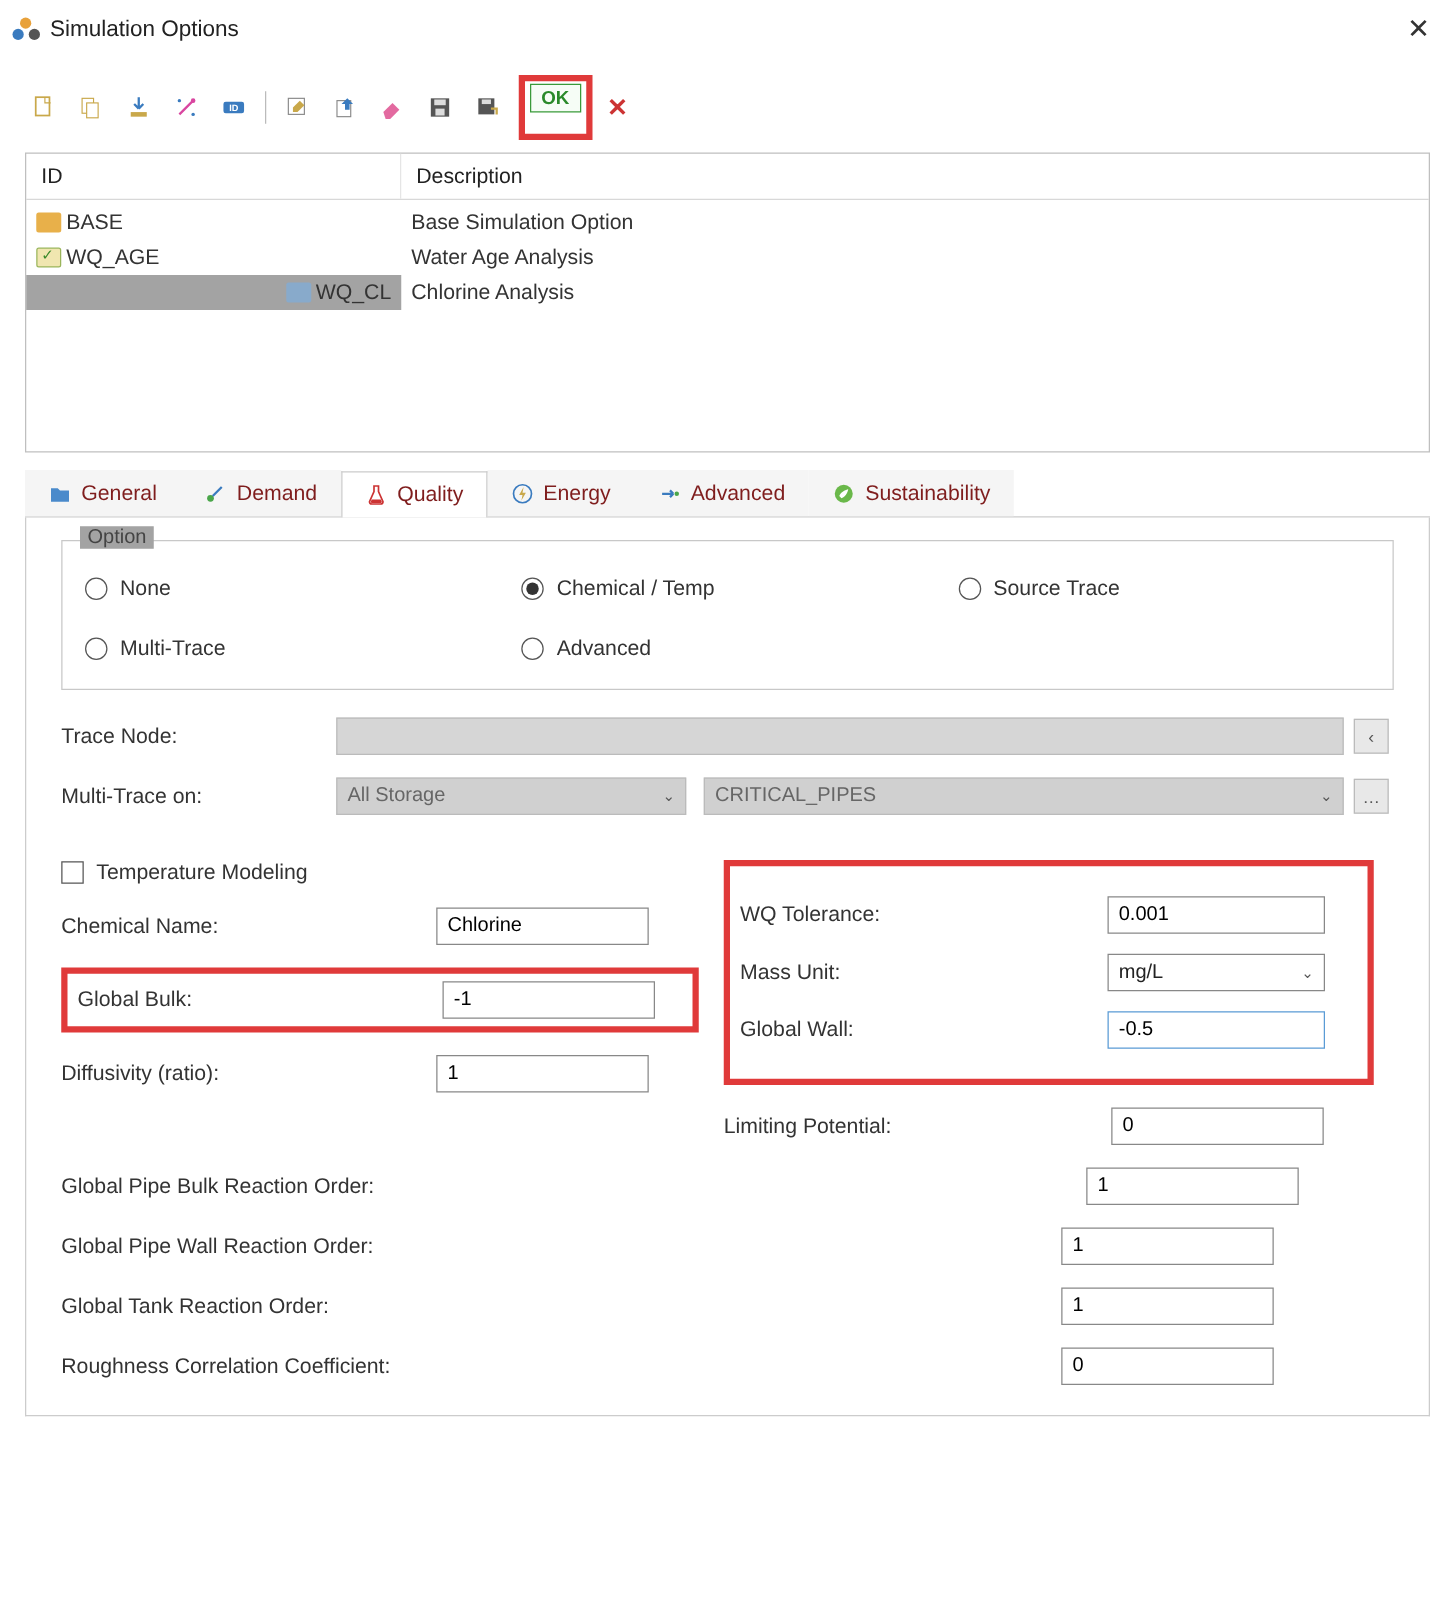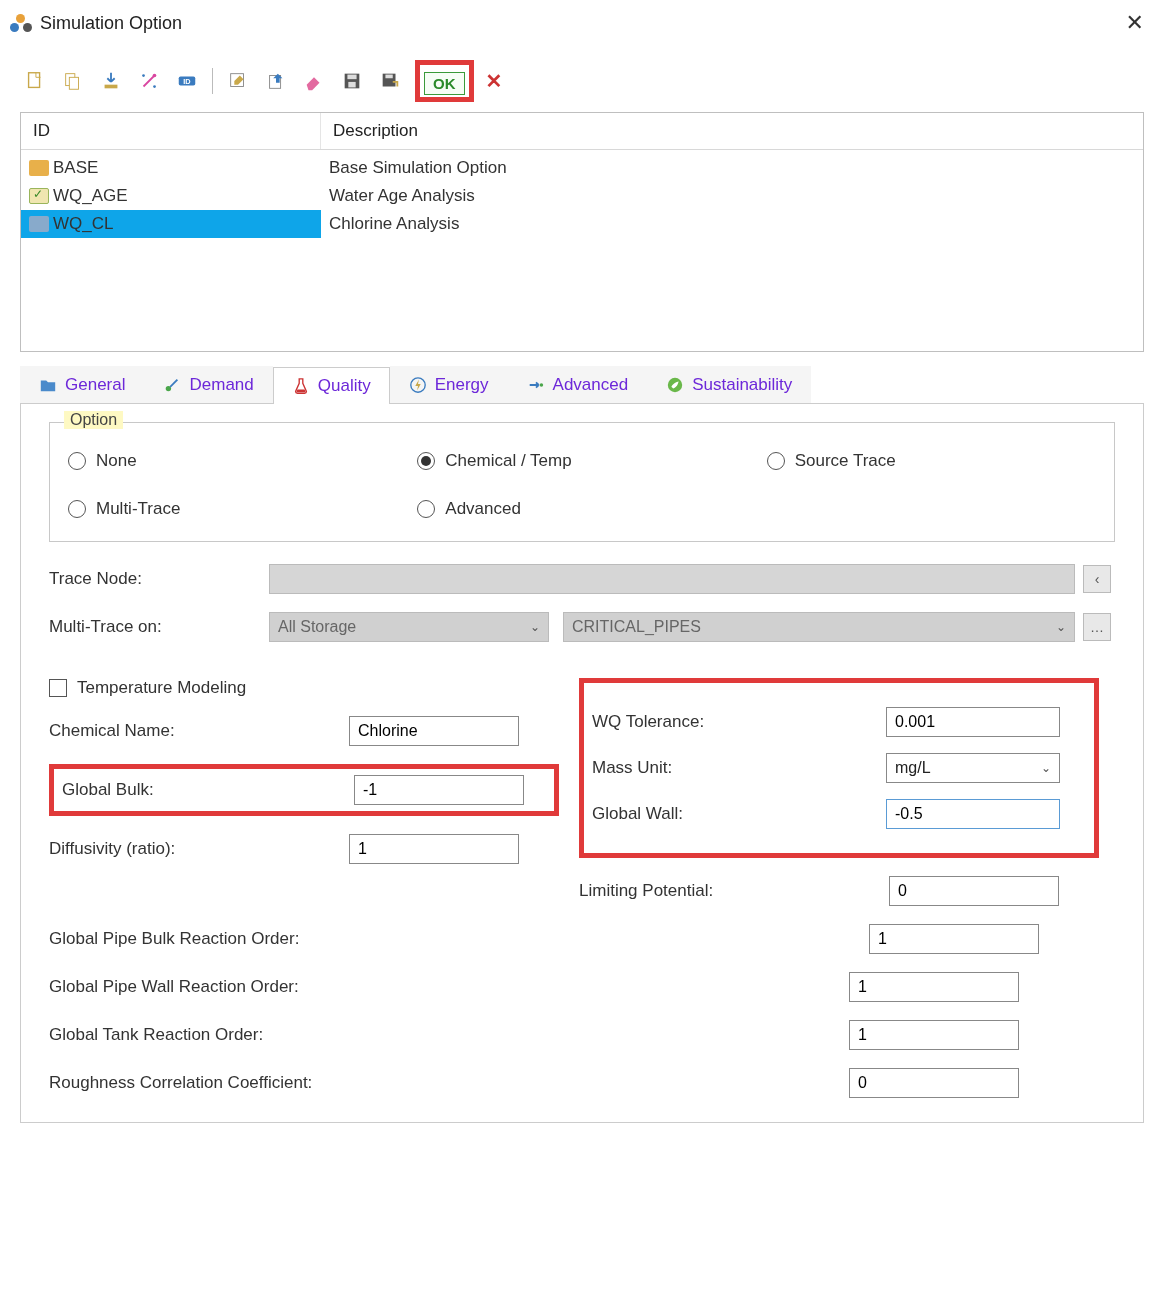--- a/index.html
+++ b/index.html
@@ -11,47 +11,47 @@
   .logo .d1 { background:#e8a13a; top:0; left:6px; }
   .logo .d2 { background:#3a7bbf; bottom:0; left:0; }
   .logo .d3 { background:#555; bottom:0; right:0; }
   .title-text { font-size:18px; color:#222; }
   .close-x { margin-left:auto; font-size:22px; color:#333; padding:4px 10px; cursor:default; }
   .content { padding:8px 20px 20px 20px; }
   .toolbar { display:flex; align-items:center; gap:12px; padding:6px 0 10px 2px; }
   .toolbar .sep { width:1px; height:26px; background:#bbb; }
   .tbtn { width:26px; height:26px; display:flex; align-items:center; justify-content:center; }
   .tbtn svg { width:22px; height:22px; }
-  .ok-frame { display:inline-flex; align-items:flex-end; justify-content:center; border:5px solid #e03a3a; padding:2px 4px; height:42px; }
+  .ok-frame { display:inline-flex; align-items:flex-start; justify-content:center; border:5px solid #e03a3a; padding:2px 4px; height:52px; }
   .ok-btn { border:1px solid #3a9a3a; color:#2a8a2a; font-weight:bold; font-size:15px; padding:2px 8px; background:#f6fdf6; }
   .cancel-x { color:#c33; font-size:20px; font-weight:bold; }
   .list-box { border:1px solid #bfbfbf; background:#fff; height:240px; }
   .list-header { display:flex; border-bottom:1px solid #d8d8d8; }
   .list-header div { padding:8px 12px; font-size:17px; color:#222; }
   .col-id { width:300px; border-right:1px solid #e5e5e5; }
   .col-desc { flex:1; }
   .list-body { padding:4px 0; }
   .list-row { display:flex; align-items:center; }
   .list-row .rid { width:300px; display:flex; align-items:center; gap:4px; padding:4px 8px; }
   .list-row .rdesc { flex:1; padding:4px 8px; font-size:17px; color:#333; }
   .list-row.selected .rid span, .list-row.selected .rdesc {  }
-  .list-row.selected .rid { background:#0ea5e9; }
+  .list-row.selected .rid { background:#a3a3a3;justify-content:flex-end; }
   .folder { width:20px; height:16px; border-radius:2px; display:inline-block; position:relative; }
   .folder.f-yellow { background:#e8b04a; }
   .folder.f-check { background:#f0e6b0; border:1px solid #9ab55b; }
   .folder.f-check::after { content:"✓"; color:#3a8a2a; font-size:12px; position:absolute; top:-2px; left:3px; }
   .folder.f-blue { background:#88aacb; }
   .rid span { font-size:17px; color:#333; }
   .tabs { display:flex; margin-top:14px; border-bottom:1px solid #ccc; }
-  .tab { display:flex; align-items:center; gap:8px; padding:8px 18px; border:1px solid transparent; border-bottom:none; font-size:17px; color:#6d28d9; background:#f5f5f5; }
+  .tab { display:flex; align-items:center; gap:8px; padding:8px 18px; border:1px solid transparent; border-bottom:none; font-size:17px; color:#7f1d1d; background:#f5f5f5; }
   .tab.active { background:#fff; border-color:#ccc; position:relative; top:1px; }
   .tab .ticon { width:18px; height:18px; display:inline-block; }
   .panel { border:1px solid #ccc; border-top:none; padding:18px 28px 24px 28px; }
   .fieldset { border:1px solid #c8c8c8; padding:10px 18px 22px 18px; position:relative; }
-  .fieldset .legend { position:absolute; top:-12px; left:14px; background:#fef9c3; padding:0 6px; font-size:16px; color:#444; }
+  .fieldset .legend { position:absolute; top:-12px; left:14px; background:#a3a3a3; padding:0 6px; font-size:16px; color:#444; }
   .radio-grid { display:grid; grid-template-columns: 1fr 1fr 1fr; row-gap:28px; column-gap:20px; padding-top:18px; }
   .radio { display:flex; align-items:center; gap:10px; font-size:17px; color:#333; }
   .radio .rdot { width:18px; height:18px; border:1.5px solid #555; border-radius:50%; display:inline-flex; align-items:center; justify-content:center; }
   .radio.checked .rdot::after { content:""; width:10px; height:10px; border-radius:50%; background:#333; }
   .lbl { font-size:17px; color:#333; }
   .inp { border:1px solid #888; padding:4px 8px; font-size:16px; width:100%; height:30px; background:#fff; }
   .inp.disabled { background:#d6d6d6; color:#666; border-color:#bbb; }
   .sel { border:1px solid #888; padding:4px 8px; font-size:16px; width:100%; height:30px; background:#fff; display:flex; justify-content:space-between; align-items:center; }
   .sel .caret { font-size:12px; color:#555; }
   .btn-small { width:28px; height:28px; border:1px solid #bbb; background:#e8e8e8; display:flex; align-items:center; justify-content:center; font-size:14px; color:#555; }
@@ -66,21 +66,21 @@
 <body>
 
 <div class="window">
 
   <div class="titlebar">
     <div class="logo">
       <span class="dot d1"></span>
         <span class="dot d2"></span>
         <span class="dot d3"></span>
     </div>
-    <div class="title-text">Simulation Option</div>
+    <div class="title-text">Simulation Options</div>
     <div class="close-x">✕</div>
   </div>
 
   <div class="content">
 
     <div class="toolbar">
       <div class="tbtn">
           <svg viewBox="0 0 24 24">
             <rect x="5" y="3" width="12" height="16" fill="#fff" stroke="#c9a84a" stroke-width="1.5"></rect>
             <path d="M13 3v5h5" fill="none" stroke="#c9a84a"></path>

